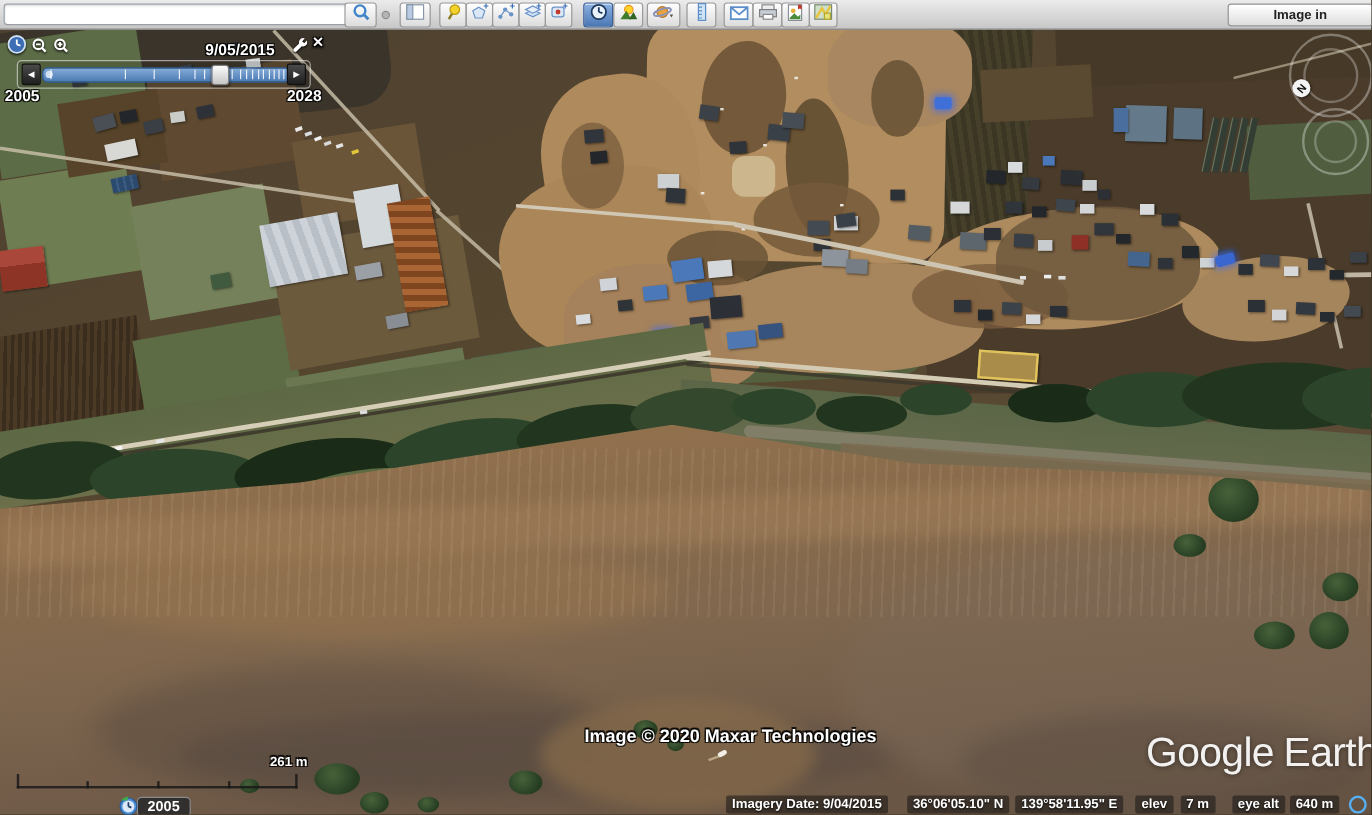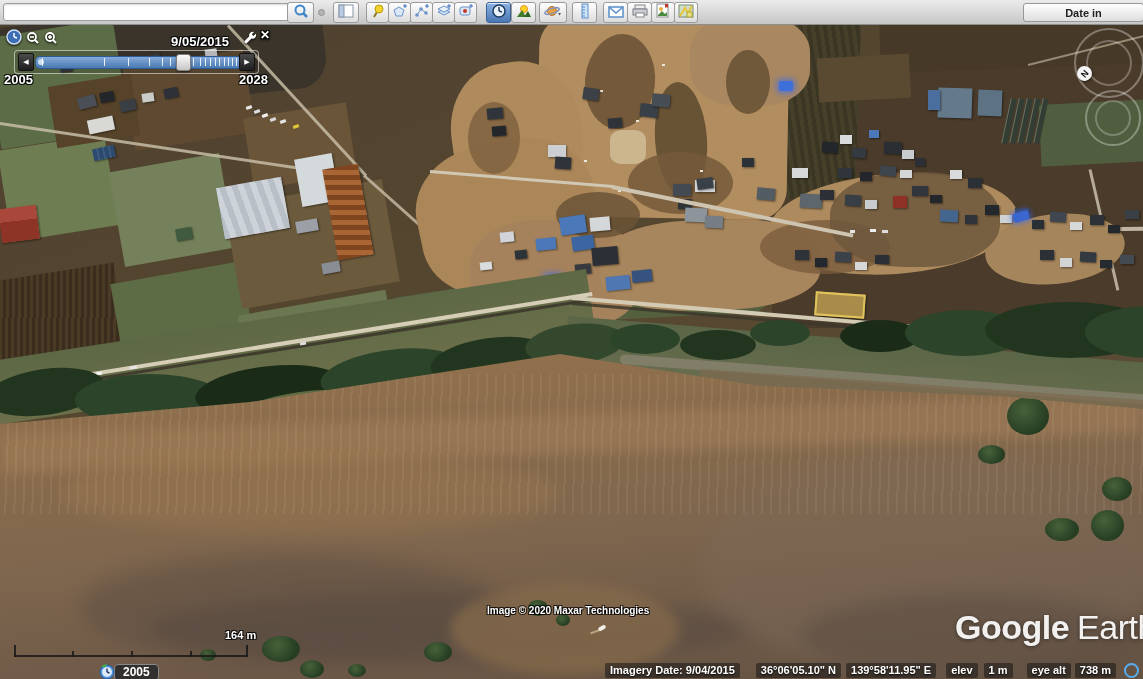--- a/index.html
+++ b/index.html
@@ -31,23 +31,23 @@
   .ring{position:absolute;border-radius:50%;border:2px solid rgba(255,255,255,.33);}
   .nbadge{position:absolute;width:15px;height:15px;border-radius:50%;background:#f4f4f4;color:#111;font-size:9px;font-weight:bold;display:flex;align-items:center;justify-content:center;transform:rotate(-50deg);box-shadow:0 1px 2px rgba(0,0,0,.6);}
   
   .statusrow{position:absolute;right:4px;bottom:1px;height:16px;display:flex;align-items:center;z-index:45;}
   .pill{background:rgba(15,15,15,.5);border-radius:2px;padding:0 5px;font-size:11px;font-weight:bold;color:#fff;text-shadow:0 1px 2px #000;white-space:nowrap;line-height:15px;}
   .spinner{width:11px;height:11px;border:2px solid #56aef0;border-radius:50%;margin-left:8px;}
   
   .scline{position:absolute;background:rgba(25,25,25,.85);}
   
   .wm{position:absolute;left:955px;top:584px;font-size:34px;color:rgba(255,255,255,.93);text-shadow:0 1px 4px rgba(0,0,0,.45);letter-spacing:-.5px;z-index:30;}
-  .wm .g{font-weight:700;}
+  .wm .g{font-weight:400;}
   .wm .e{font-weight:300;margin-left:8px;}
-  .attr{position:absolute;left:487px;top:581px;font-size:10px;z-index:30;}
+  .attr{position:absolute;left:487px;top:581px;font-size:15px;z-index:30;}
   .badge2005{position:absolute;left:114px;top:640px;background:rgba(45,45,45,.92);border:1px solid #8a8a8a;border-radius:4px;color:#fff;font-size:12px;font-weight:bold;padding:0 8px;line-height:15px;z-index:35;}
 </style>
 </head>
 <body>
 
 <div class="app">
 
   <div class="toolbar">
     <input class="searchbox" placeholder="" style="">
     <div class="tbtn" style="left:287px;width:25px;">
@@ -153,21 +153,21 @@
             <path d="M9,1 h3 v4 l-1.5,-1 -1.5,1 z" fill="#c0392b"></path>
           </svg></span>
       </div>
     <div class="tbtn" style="left:674px;width:22px;">
         <span><svg width="16" height="14">
             <rect x="1" y="1" width="14" height="12" fill="#cfe0c8" stroke="#7a8a72"></rect>
             <polyline points="2,12 7,4 10,9 14,2" stroke="#e8c53c" stroke-width="2" fill="none"></polyline>
             <rect x="9" y="8" width="5" height="5" fill="#e8e27a" stroke="#b0a830"></rect>
           </svg></span>
       </div>
-    <div class="signin">Date in</div>
+    <div class="signin">Image in</div>
   </div>
 
   <div class="map">
 
     <div class="imagery">
 
       <div class="a" style="inset:0;background:linear-gradient(160deg,#4e4130,#55462f 40%,#5c4c37 75%);"></div>
       <div class="a" style="left:-20px;top:-12px;width:345px;height:92px;background:#38332a;transform:rotate(-6deg);border-radius:30px;opacity:.9;"></div>
 
       <div class="a" style="left:772px;top:36px;width:380px;height:268px;background:#4a3b2a;border-radius:20px;"></div>
@@ -461,21 +461,21 @@
     <div class="ring" style="left:1085px;top:66px;width:52px;height:52px;"></div>
     <div class="ring" style="left:1095px;top:76px;width:32px;height:32px;border-color:rgba(255,255,255,.25);"></div>
 
     <div>
       <div class="scline" style="left:14px;top:631px;width:234px;height:2px;"></div>
       <div class="scline" style="left:14px;top:621px;width:2px;height:12px;"></div>
       <div class="scline" style="left:72px;top:627px;width:2px;height:6px;"></div>
       <div class="scline" style="left:131px;top:627px;width:2px;height:6px;"></div>
       <div class="scline" style="left:190px;top:627px;width:2px;height:6px;"></div>
       <div class="scline" style="left:246px;top:621px;width:2px;height:12px;"></div>
-      <div class="otx" style="position:absolute;left:225px;top:605px;font-size:11px;">164 m</div>
+      <div class="otx" style="position:absolute;left:225px;top:605px;font-size:11px;">261 m</div>
     </div>
 
     <span class="a" style="left:98px;top:639px;z-index:36;"><svg width="17" height="17">
           <circle cx="9" cy="9" r="7" fill="#4a90d9" stroke="#2c5c9c"></circle>
           <circle cx="9" cy="9" r="5" fill="#dce9f8"></circle>
           <line x1="9" y1="9" x2="9" y2="5.5" stroke="#1d3a5f" stroke-width="1.4"></line>
           <line x1="9" y1="9" x2="11.5" y2="10" stroke="#1d3a5f" stroke-width="1.4"></line>
           <path d="M3 4 A8 8 0 0 1 9 1 L8 4 Z" fill="#3fae49"></path>
         </svg></span>
     <div class="badge2005">2005</div>
@@ -485,22 +485,22 @@
 
     <div class="statusrow">
       <span class="pill">Imagery Date: 9/04/2015</span>
       <span style="width:16px;"></span>
       <span class="pill">36°06'05.10" N</span>
       <span style="width:5px;"></span>
       <span class="pill">139°58'11.95" E</span>
       <span style="width:10px;"></span>
       <span class="pill">elev</span>
       <span style="width:6px;"></span>
-      <span class="pill">1 m</span>
+      <span class="pill">7 m</span>
       <span style="width:14px;"></span>
       <span class="pill">eye alt</span>
       <span style="width:4px;"></span>
-      <span class="pill">738 m</span>
+      <span class="pill">640 m</span>
       <span class="spinner"></span>
     </div>
 
   </div>
 </div>
 
 </body></html>

